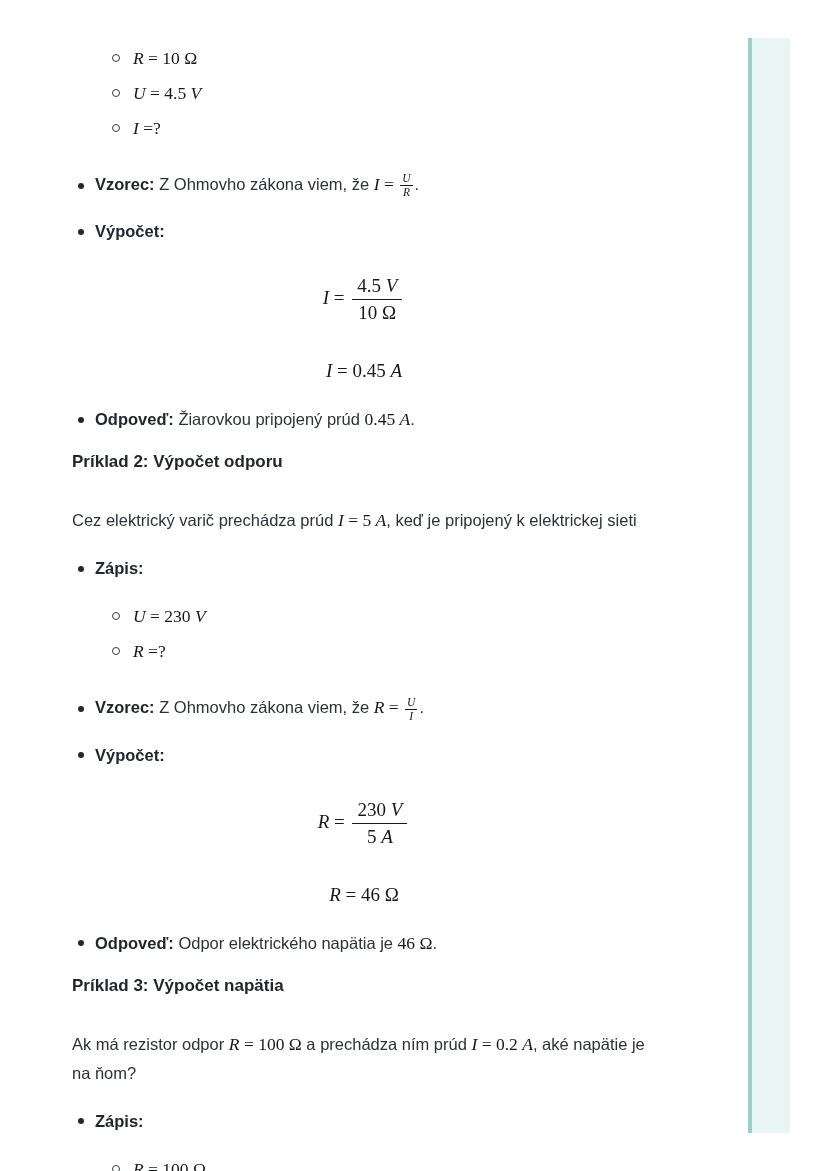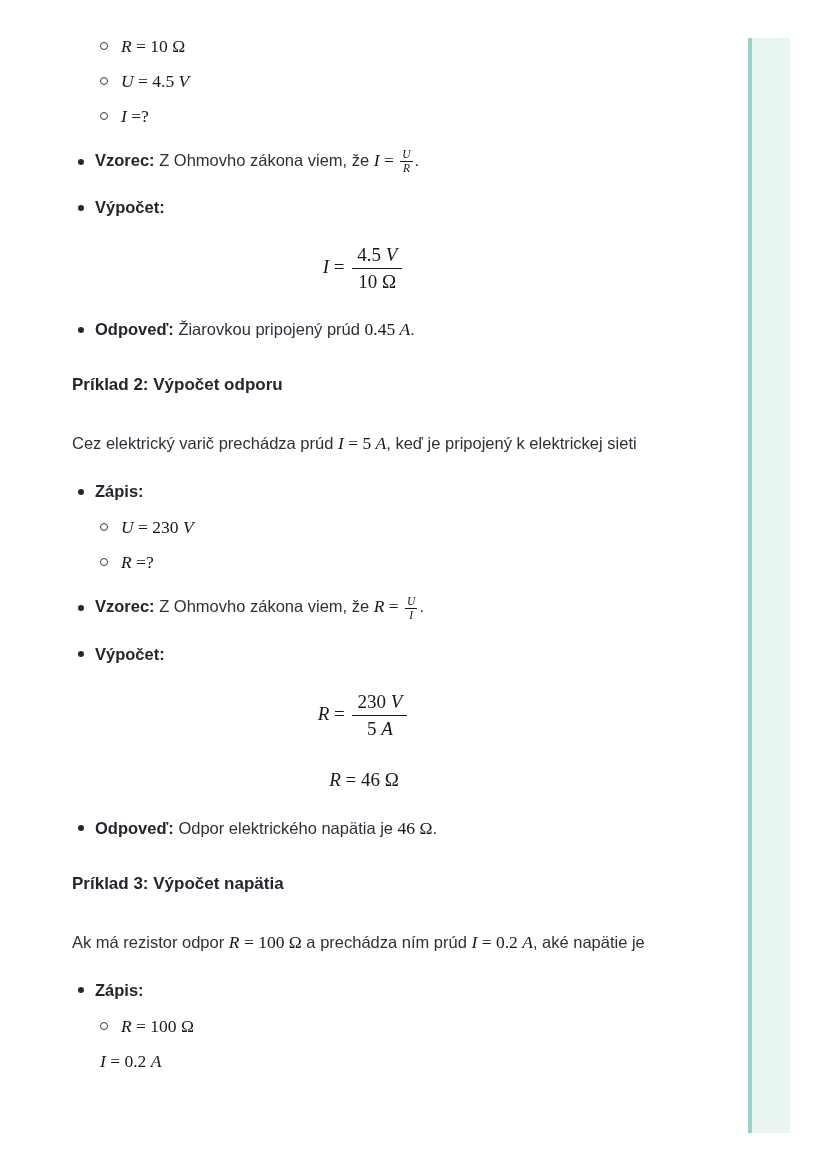--- a/index.html
+++ b/index.html
@@ -14,21 +14,21 @@
   }
   .content {
     position: absolute;
     left: 72px;
     top: 34px;
     width: 584px;
     display: flex;
     flex-direction: column;
   }
   
-  .block-sublist { margin: 0; }
+  .block-sublist { margin: 12px; }
   .sub-item {
     display: flex;
     align-items: baseline;
     line-height: 24px;
     margin: 0 0 11px 28px;
   }
   .marker-ring {
     flex: 0 0 auto;
     width: 6px; height: 6px;
     border: 1.6px solid #343a43;
@@ -51,21 +51,21 @@
     margin: 0 11px 0 6px;
     align-self: center;
   }
   .bullet-label { font-weight: 700; color: #22262e; }
   .block-display {
     margin: 12px 0 14px 0;
     text-align: center;
     line-height: 25px;
   }
   .block-heading {
-    margin: 21px 0 16px 0;
+    margin: 8px 0 16px 0;
     font-size: 17px;
     font-weight: 700;
     color: #22262e;
     line-height: 21px;
   }
   .block-para {
     margin: 18px 0 12px 0;
     font-size: 16.5px;
     line-height: 29px;
   }
@@ -77,21 +77,21 @@
     white-space: pre;
   }
   .block-display .math { font-size: 19px; }
   .mi { font-style: italic; }
   .mr { font-style: normal; }
   .frac {
     display: inline-flex;
     flex-direction: column;
     vertical-align: middle;
     text-align: center;
-    margin: 0 3px;
+    margin: 7px 3px;
     white-space: pre;
   }
   .frac .fnum {
     padding: 0 5px 1px 5px;
     border-bottom: 1.2px solid #16181c;
     line-height: 24px;
   }
   .frac .fden { padding: 1px 5px 0 5px; line-height: 24px; }
   .sfrac { font-size: 11.5px; margin: 0 2px; }
   .sfrac .fnum, .sfrac .fden { padding: 0 2px; line-height: 13px; }
@@ -139,20 +139,21 @@
       </div>
       <div class="block-bullet">
         <span class="marker-disc"></span>
         <span class="bullet-body"><span class="bullet-label">Vzorec: </span><span class="seg-text">Z Ohmovho zákona viem, že </span><span class="math"><span class="mi">I</span><span class="mr"> = </span><span class="frac sfrac"><span class="fnum"><span class="mi">U</span></span><span class="fden"><span class="mi">R</span></span></span></span><span class="seg-text">.</span></span>
       </div>
       <div class="block-bullet">
         <span class="marker-disc"></span>
         <span class="bullet-body"><span class="bullet-label">Výpočet: </span></span>
       </div>
       <div class="block-display"><span class="math"><span class="mi">I</span><span class="mr"> = </span><span class="frac"><span class="fnum"><span class="mr">4.5 </span><span class="mi">V</span></span><span class="fden"><span class="mr">10 </span><span class="mr">Ω</span></span></span></span></div>
+      <div class="block-display"><span class="math"><span class="mi">I</span><span class="mr"> = </span><span class="mr">0.45 </span><span class="mi">A</span></span></div>
       <div class="block-bullet">
         <span class="marker-disc"></span>
         <span class="bullet-body"><span class="bullet-label">Odpoveď: </span><span class="seg-text">Žiarovkou pripojený prúd </span><span class="math"><span class="mr">0.45 </span><span class="mi">A</span></span><span class="seg-text">.</span></span>
       </div>
       <div class="block-heading">Príklad 2: Výpočet odporu</div>
       <div class="block-para">
         <div class="para-line"><span class="seg-text">Cez elektrický varič prechádza prúd </span><span class="math"><span class="mi">I</span><span class="mr"> = </span><span class="mr">5 </span><span class="mi">A</span></span><span class="seg-text">, keď je pripojený k elektrickej sieti</span></div>
       </div>
       <div class="block-bullet">
         <span class="marker-disc"></span>
@@ -178,20 +179,21 @@
       </div>
       <div class="block-display"><span class="math"><span class="mi">R</span><span class="mr"> = </span><span class="frac"><span class="fnum"><span class="mr">230 </span><span class="mi">V</span></span><span class="fden"><span class="mr">5 </span><span class="mi">A</span></span></span></span></div>
       <div class="block-display"><span class="math"><span class="mi">R</span><span class="mr"> = </span><span class="mr">46 </span><span class="mr">Ω</span></span></div>
       <div class="block-bullet">
         <span class="marker-disc"></span>
         <span class="bullet-body"><span class="bullet-label">Odpoveď: </span><span class="seg-text">Odpor elektrického napätia je </span><span class="math"><span class="mr">46 </span><span class="mr">Ω</span></span><span class="seg-text">.</span></span>
       </div>
       <div class="block-heading">Príklad 3: Výpočet napätia</div>
       <div class="block-para">
         <div class="para-line"><span class="seg-text">Ak má rezistor odpor </span><span class="math"><span class="mi">R</span><span class="mr"> = </span><span class="mr">100 </span><span class="mr">Ω</span></span><span class="seg-text"> a prechádza ním prúd </span><span class="math"><span class="mi">I</span><span class="mr"> = </span><span class="mr">0.2 </span><span class="mi">A</span></span><span class="seg-text">, aké napätie je</span></div>
+        <div class="para-line"><span class="seg-text">na ňom?</span></div>
       </div>
       <div class="block-bullet">
         <span class="marker-disc"></span>
         <span class="bullet-body"><span class="bullet-label">Zápis: </span></span>
       </div>
       <div class="block-sublist">
         <div class="sub-item">
           <span class="marker-ring"></span>
           <span class="math"><span class="mi">R</span><span class="mr"> = </span><span class="mr">100 </span><span class="mr">Ω</span></span>
         </div>

